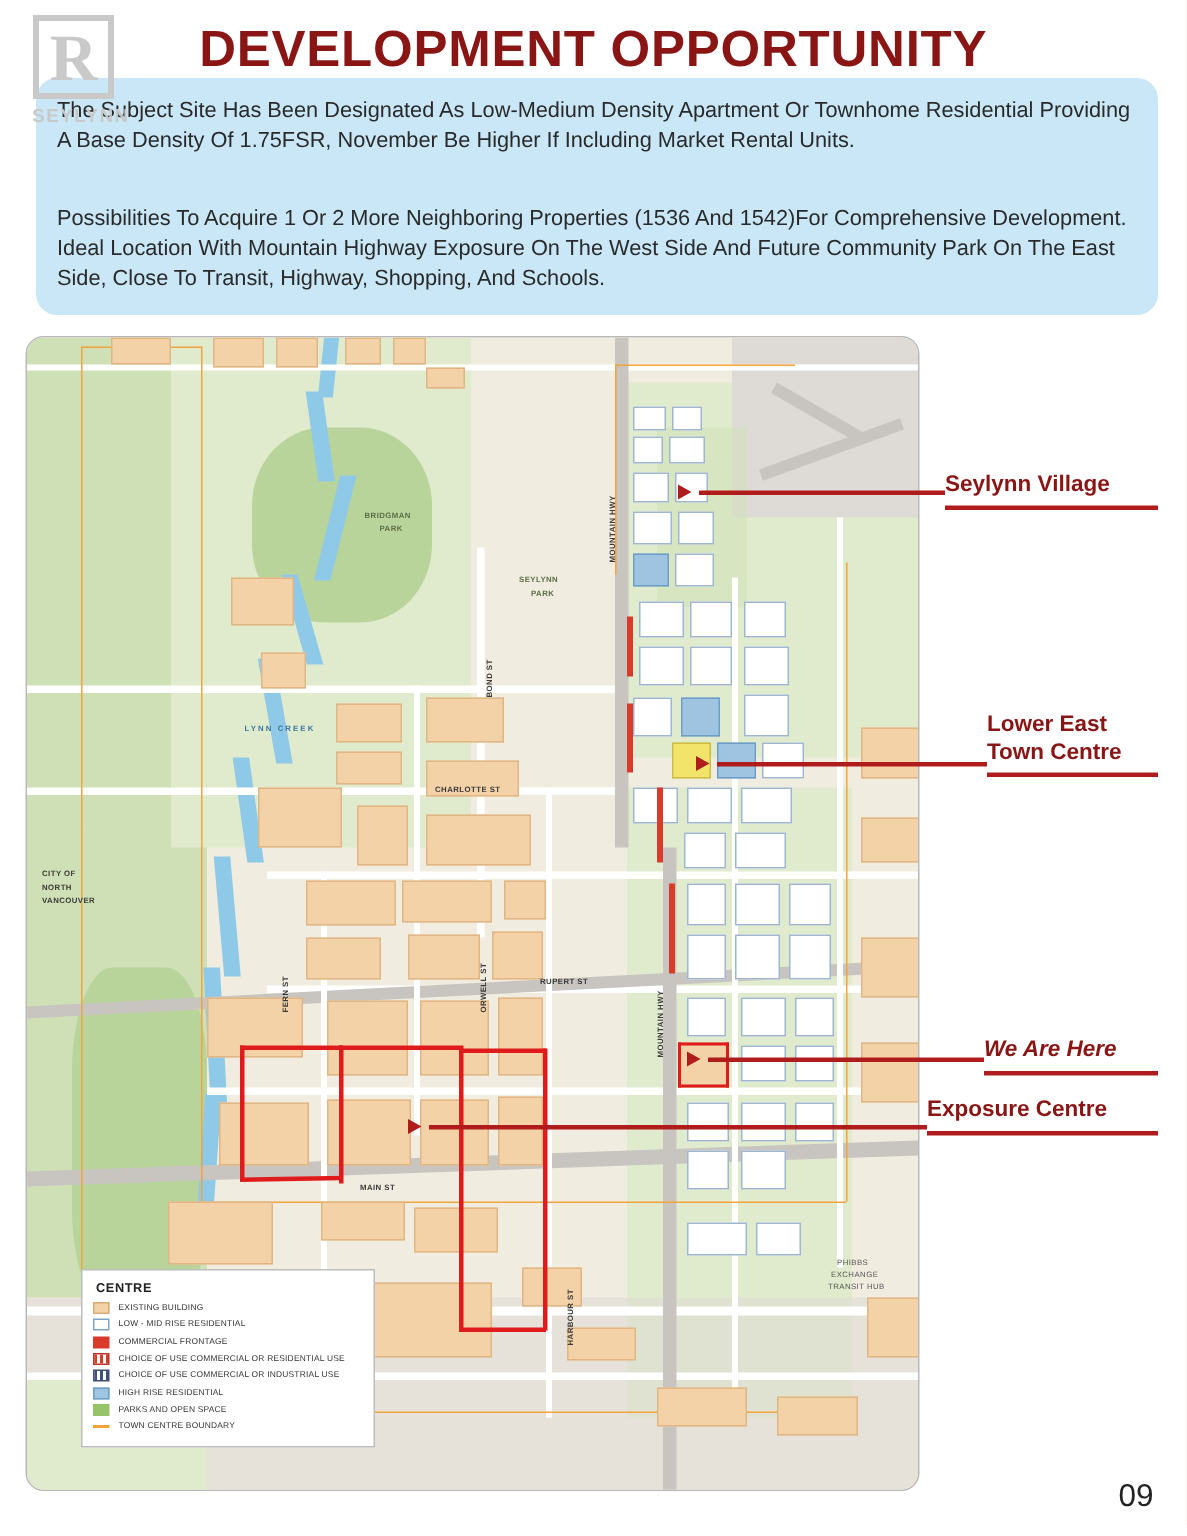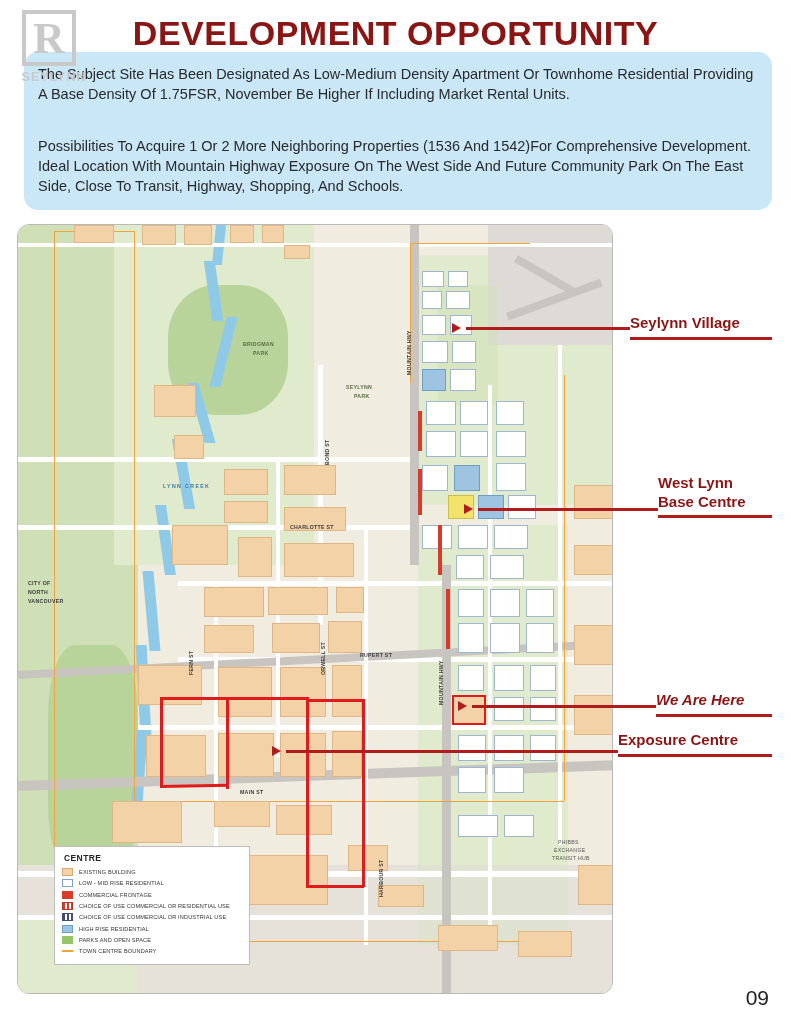--- a/index.html
+++ b/index.html
@@ -395,22 +395,22 @@
       </div>
     </div>
   </div>
 </div>
 
 <div class="callout" style="left:630px;top:314px;">Seylynn Village</div>
 <div class="underline" style="left:630px;top:337px;width:142px;"></div>
 <div class="callout-line" style="left:466px;top:327px;width:164px;"></div>
 <div class="arrow-head" style="left:452px;top:323px;transform:rotate(180deg);"></div>
 
-<div class="callout" style="left:658px;top:474px;">West Lynn</div>
-<div class="callout" style="left:658px;top:493px;">Base Centre</div>
+<div class="callout" style="left:658px;top:474px;">Lower East</div>
+<div class="callout" style="left:658px;top:493px;">Town Centre</div>
 <div class="underline" style="left:658px;top:515px;width:114px;"></div>
 <div class="callout-line" style="left:478px;top:508px;width:180px;"></div>
 <div class="arrow-head" style="left:464px;top:504px;transform:rotate(180deg);"></div>
 
 <div class="callout" style="left:656px;top:691px;font-style:italic;">We Are Here</div>
 <div class="underline" style="left:656px;top:714px;width:116px;"></div>
 <div class="callout-line" style="left:472px;top:705px;width:184px;"></div>
 <div class="arrow-head" style="left:458px;top:701px;transform:rotate(180deg);"></div>
 
 <div class="callout" style="left:618px;top:731px;">Exposure Centre</div>

